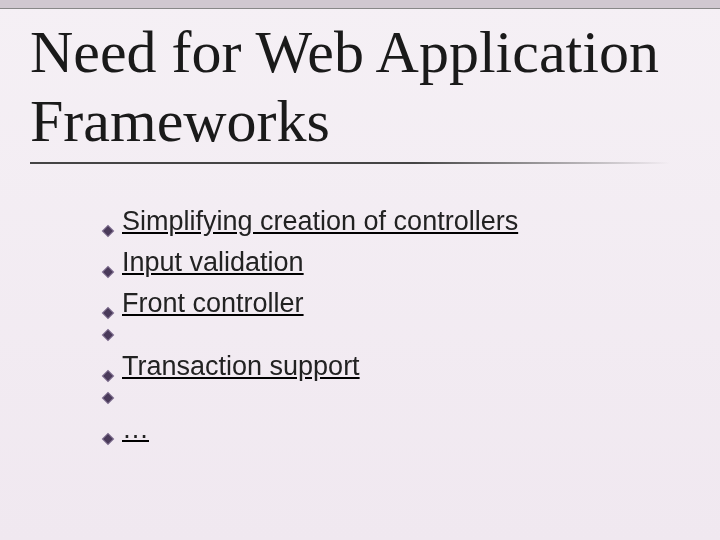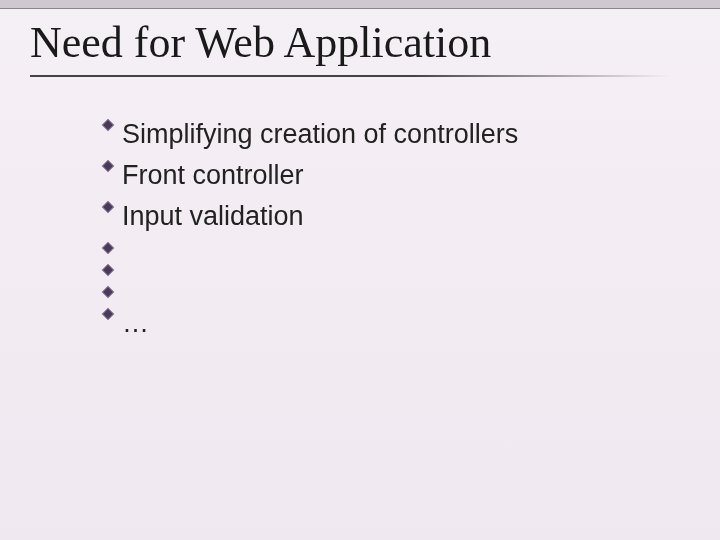--- a/index.html
+++ b/index.html
@@ -22,39 +22,40 @@
     .top-line {
       position: absolute;
       top: 8px;
       left: 0;
       right: 0;
       height: 1px;
       background: #888;
     }
     .title {
       font-family: Georgia, 'Times New Roman', serif;
-      font-size: 44px;
+      font-size: 60px;
       color: #1a1a1a;
       line-height: 1.15;
       padding: 18px 30px 0 30px;
       font-weight: normal;
     }
     .title-underline {
       margin: 6px 30px 0 30px;
       height: 2px;
       background: linear-gradient(90deg, #444 0%, #444 60%, rgba(68,68,68,0) 100%);
       width: 640px;
     }
     .content {
       padding: 40px 0 0 100px;
     }
     .bullet-item {
       display: flex;
-      align-items: flex-start;
+      align-items: flex-end;
       margin-bottom: 6px;
+      text-decoration: underline;
     }
     .bullet-icon {
       width: 16px;
       height: 16px;
       margin-right: 6px;
       flex-shrink: 0;
     }
     .bullet-text {
       font-size: 27px;
       color: #222;
@@ -62,56 +63,58 @@
     }
   </style>
 </head>
 <body>
 
 <div class="top-accent"></div>
 <div class="top-line"></div>
 
 <h1 class="title">
   <span>Need for Web Application</span><br>
+  <span>Frameworks</span>
 </h1>
 <div class="title-underline"></div>
 
 <div class="content">
   <div class="bullet-item">
     <svg class="bullet-icon" viewBox="0 0 16 16">
       <rect x="4" y="4" width="8" height="8" fill="#4a3a5a" transform="rotate(45 8 8)"></rect>
       <rect x="4" y="4" width="8" height="8" fill="none" stroke="#8a7a9a" stroke-width="1" transform="rotate(45 8 8)"></rect>
     </svg>
     <span class="bullet-text">Simplifying creation of controllers</span>
   </div>
   <div class="bullet-item">
     <svg class="bullet-icon" viewBox="0 0 16 16">
       <rect x="4" y="4" width="8" height="8" fill="#4a3a5a" transform="rotate(45 8 8)"></rect>
       <rect x="4" y="4" width="8" height="8" fill="none" stroke="#8a7a9a" stroke-width="1" transform="rotate(45 8 8)"></rect>
     </svg>
-    <span class="bullet-text">Front controller</span>
+    <span class="bullet-text">Input validation</span>
   </div>
   <div class="bullet-item">
     <svg class="bullet-icon" viewBox="0 0 16 16">
       <rect x="4" y="4" width="8" height="8" fill="#4a3a5a" transform="rotate(45 8 8)"></rect>
       <rect x="4" y="4" width="8" height="8" fill="none" stroke="#8a7a9a" stroke-width="1" transform="rotate(45 8 8)"></rect>
     </svg>
-    <span class="bullet-text">Input validation</span>
+    <span class="bullet-text">Front controller</span>
   </div>
   <div class="bullet-item">
     <svg class="bullet-icon" viewBox="0 0 16 16">
       <rect x="4" y="4" width="8" height="8" fill="#4a3a5a" transform="rotate(45 8 8)"></rect>
       <rect x="4" y="4" width="8" height="8" fill="none" stroke="#8a7a9a" stroke-width="1" transform="rotate(45 8 8)"></rect>
     </svg>
   </div>
   <div class="bullet-item">
     <svg class="bullet-icon" viewBox="0 0 16 16">
       <rect x="4" y="4" width="8" height="8" fill="#4a3a5a" transform="rotate(45 8 8)"></rect>
       <rect x="4" y="4" width="8" height="8" fill="none" stroke="#8a7a9a" stroke-width="1" transform="rotate(45 8 8)"></rect>
     </svg>
+    <span class="bullet-text">Transaction support</span>
   </div>
   <div class="bullet-item">
     <svg class="bullet-icon" viewBox="0 0 16 16">
       <rect x="4" y="4" width="8" height="8" fill="#4a3a5a" transform="rotate(45 8 8)"></rect>
       <rect x="4" y="4" width="8" height="8" fill="none" stroke="#8a7a9a" stroke-width="1" transform="rotate(45 8 8)"></rect>
     </svg>
   </div>
   <div class="bullet-item">
     <svg class="bullet-icon" viewBox="0 0 16 16">
       <rect x="4" y="4" width="8" height="8" fill="#4a3a5a" transform="rotate(45 8 8)"></rect>

